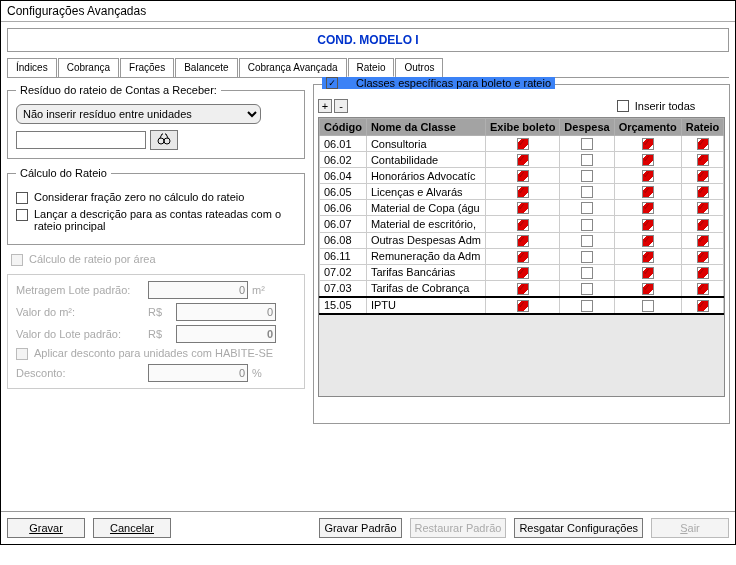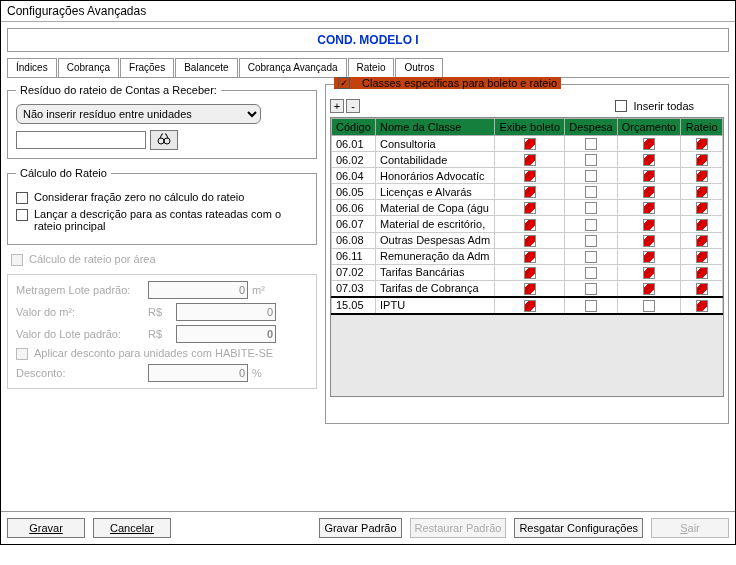--- a/index.html
+++ b/index.html
@@ -24,29 +24,29 @@
 .cb .box{width:12px;height:12px;border:1px solid #555;background:#fff;flex-shrink:0;margin-top:1px;}
 .cb .box.disabled{border-color:#bbb;background:#f4f4f4;}
 .cb.disabled{color:#aaa;}
 .metragem{border:1px solid #ccc;padding:2px 8px;color:#aaa;}
 .mrow{display:flex;align-items:center;margin:4px 0;gap:4px;}
 .mrow label{width:128px;}
 .mrow .unit{width:16px;text-align:left;}
 .mrow input{width:100px;text-align:right;color:#888;height:18px;}
 .mrow .cur{width:24px;text-align:left;}
 .rightfs{border:1px solid #999;padding:4px;position:relative;height:340px;}
-.topright{display:flex;align-items:center;gap:12px;position:absolute;top:-8px;left:8px;background:#c2410c;padding:0 4px;}
+.topright{display:flex;align-items:center;gap:18px;position:absolute;top:-8px;left:8px;background:#3b82f6;padding:0 4px;}
 .checkbox{width:12px;height:12px;border:1px solid #555;display:inline-flex;align-items:center;justify-content:center;font-size:9px;}
 .checkbox.checked::after{content:"✓";line-height:1;}
 .secondrow{display:flex;align-items:center;margin:10px 0 4px 0;gap:2px;}
 .sq{width:14px;height:14px;border:1px solid #777;background:#eee;display:flex;align-items:center;justify-content:center;font-size:11px;cursor:pointer;}
 .inserirtodas{margin-left:auto;display:flex;align-items:center;gap:6px;margin-right:30px;}
 .grid{border:1px solid #888;height:280px;overflow:hidden;background:#e8e8e8;}
 table{border-collapse:collapse;width:100%;background:#fff;}
-th{background:#15803d;border:1px solid #b0b0b0;font-weight:normal;padding:2px 4px;text-align:left;font-size:11px;white-space:nowrap;}
+th{background:#a3a3a3;border:1px solid #b0b0b0;font-weight:bold;padding:2px 4px;text-align:left;font-size:11px;white-space:nowrap;}
 td{border:1px solid #ccc;padding:1px 4px;font-size:11px;white-space:nowrap;overflow:hidden;}
 td.c{text-align:center;}
 .rcb{width:12px;height:12px;border:1px solid #888;display:inline-block;vertical-align:middle;}
 .rcb.red{background:linear-gradient(135deg,#fff 0%,#fff 20%,#d00 20%,#d00 80%,#fff 80%);position:relative;}
 .rcb.red::after{content:"✓";color:#a00;font-size:10px;position:absolute;left:0;top:-2px;}
 tr.sel td{background:#fff;border-top:2px solid #000;border-bottom:2px solid #000;}
 .footer{position:absolute;bottom:0;left:0;right:0;border-top:1px solid #999;padding:6px;display:flex;gap:8px;align-items:center;}
 .footer .group-right{margin-left:auto;display:flex;gap:8px;}
 button.fbtn{font-size:11px;padding:3px 4px;border:1px solid #777;background:#f4f4f4;cursor:pointer;min-width:78px;}
 button.fbtn:disabled, button.fbtn.disabled{color:#aaa;border-color:#bbb;}

